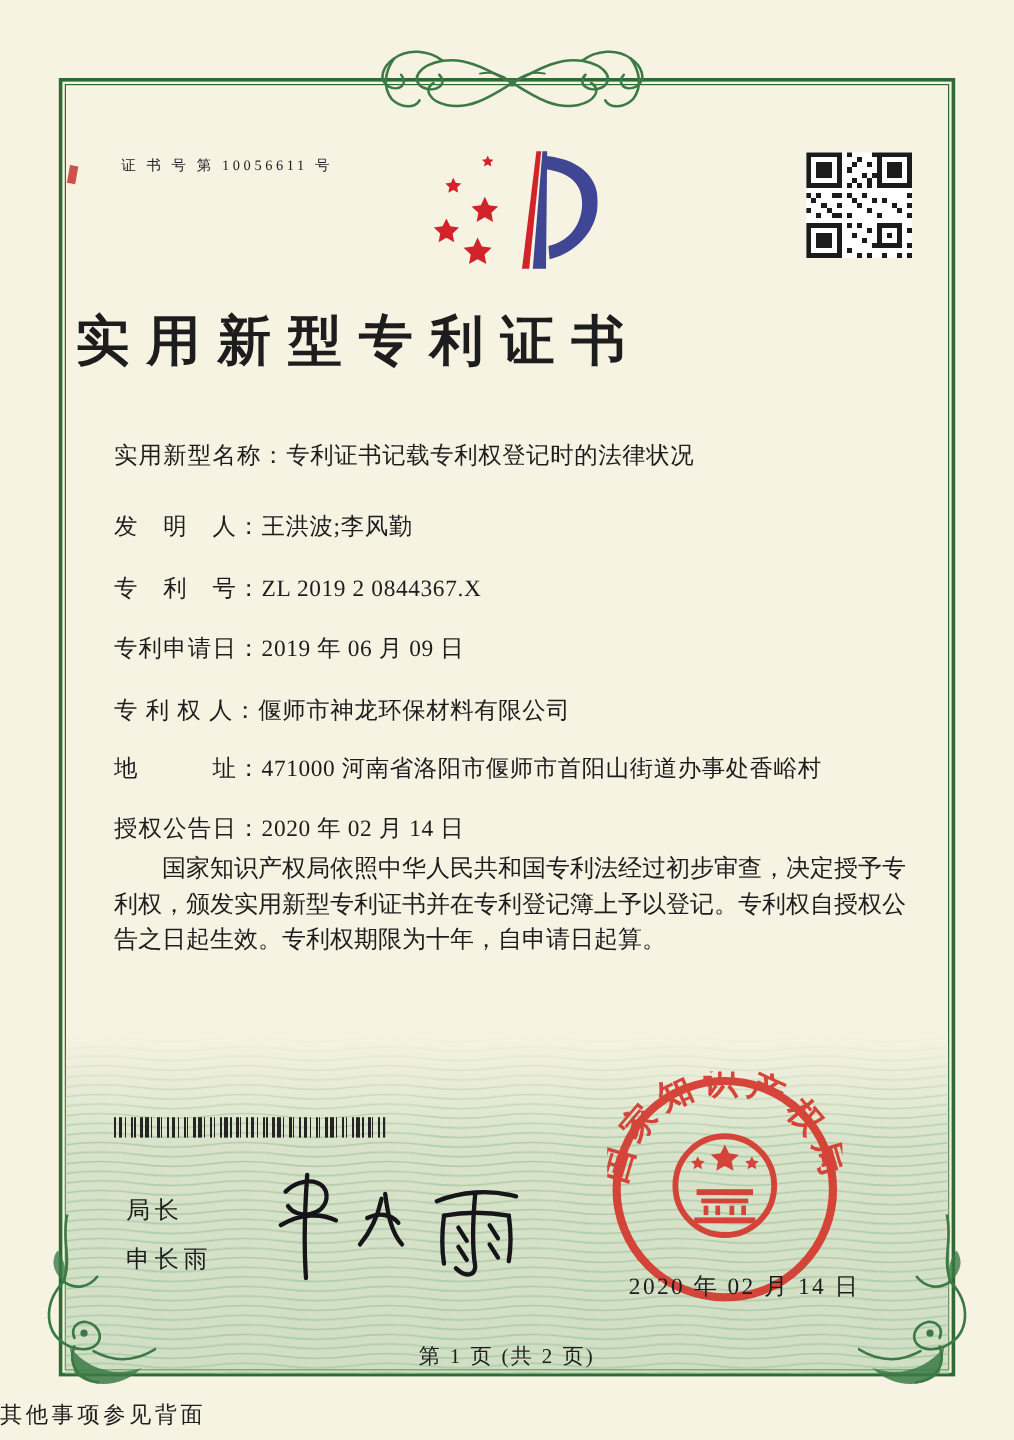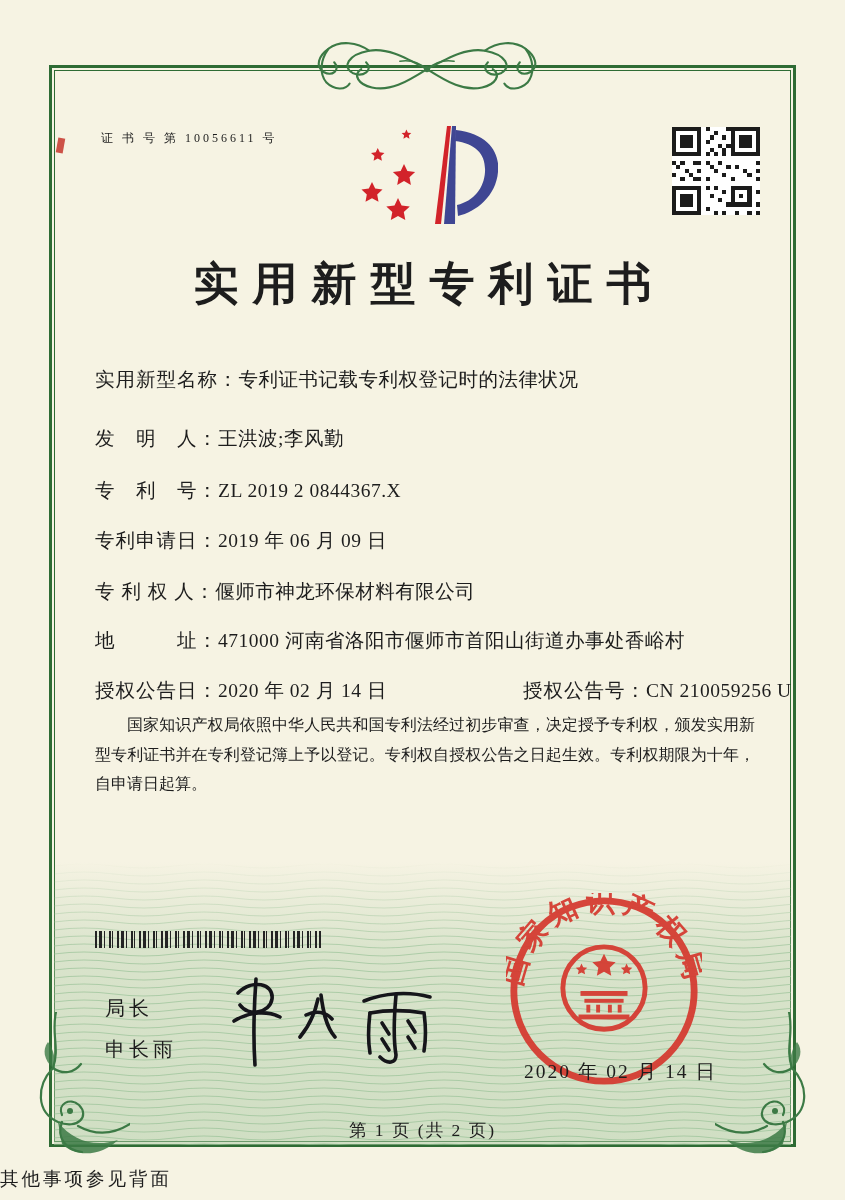--- a/index.html
+++ b/index.html
@@ -33,33 +33,33 @@
     position:absolute;left:101px;top:130px;font-size:12px;letter-spacing:3px;white-space:nowrap;
   }
   .red-mark{
     position:absolute;left:57px;top:138px;width:7px;height:15px;background:#c6352c;
     transform:rotate(10deg);opacity:.85;
   }
   .logo{position:absolute;left:352px;top:120px;width:146px;height:116px;}
   .qr{position:absolute;left:672px;top:127px;width:88px;height:88px;}
 
   .doc-title{
-    position:absolute;left:49px;top:254px;width:747px;text-align:center;
+    position:absolute;left:49px;top:254px;width:747px;
     font-size:45px;font-weight:bold;letter-spacing:14px;text-indent:14px;white-space:nowrap;
   }
 
   
   .row{position:absolute;left:95px;font-size:19.5px;white-space:nowrap;letter-spacing:.5px;}
   .row .lbl{letter-spacing:1px;}
   .grant-right{position:absolute;left:428px;top:0;}
 
   
   .paras{
     position:absolute;left:95px;top:710px;width:660px;
-    font-size:16px;line-height:29.5px;text-align:justify;
+    font-size:20px;line-height:29.5px;text-align:justify;
   }
   .paras p{margin:0;text-indent:2em;}
 
   
   .barcode{
     position:absolute;left:95px;top:931px;width:226px;height:17px;
     background:repeating-linear-gradient(90deg,
       #242424 0 2px, transparent 2px 4px,
       #242424 4px 7px, transparent 7px 9px,
       #242424 9px 10px, transparent 10px 14px,
@@ -201,23 +201,20 @@
 </div>
 <div class="row" style="top:578px">
   <span class="lbl">专 利 权 人：</span><span>偃师市神龙环保材料有限公司</span>
 </div>
 <div class="row" style="top:627px">
   <span class="lbl">地　　　址：</span><span>471000 河南省洛阳市偃师市首阳山街道办事处香峪村</span>
 </div>
 
 <div class="row" style="top:677px;width:660px">
   <span class="lbl">授权公告日：</span><span>2020 年 02 月 14 日</span>
-  <span class="grant-right">
-    <span class="lbl">授权公告号：</span><span>CN 210059256 U</span>
-  </span>
 </div>
 
 <div class="paras">
   <p>国家知识产权局依照中华人民共和国专利法经过初步审查，决定授予专利权，颁发实用新型专利证书并在专利登记簿上予以登记。专利权自授权公告之日起生效。专利权期限为十年，自申请日起算。</p>
 </div>
 
 <div class="barcode"></div>
 
 <div class="officer">
   <div>局长</div>

